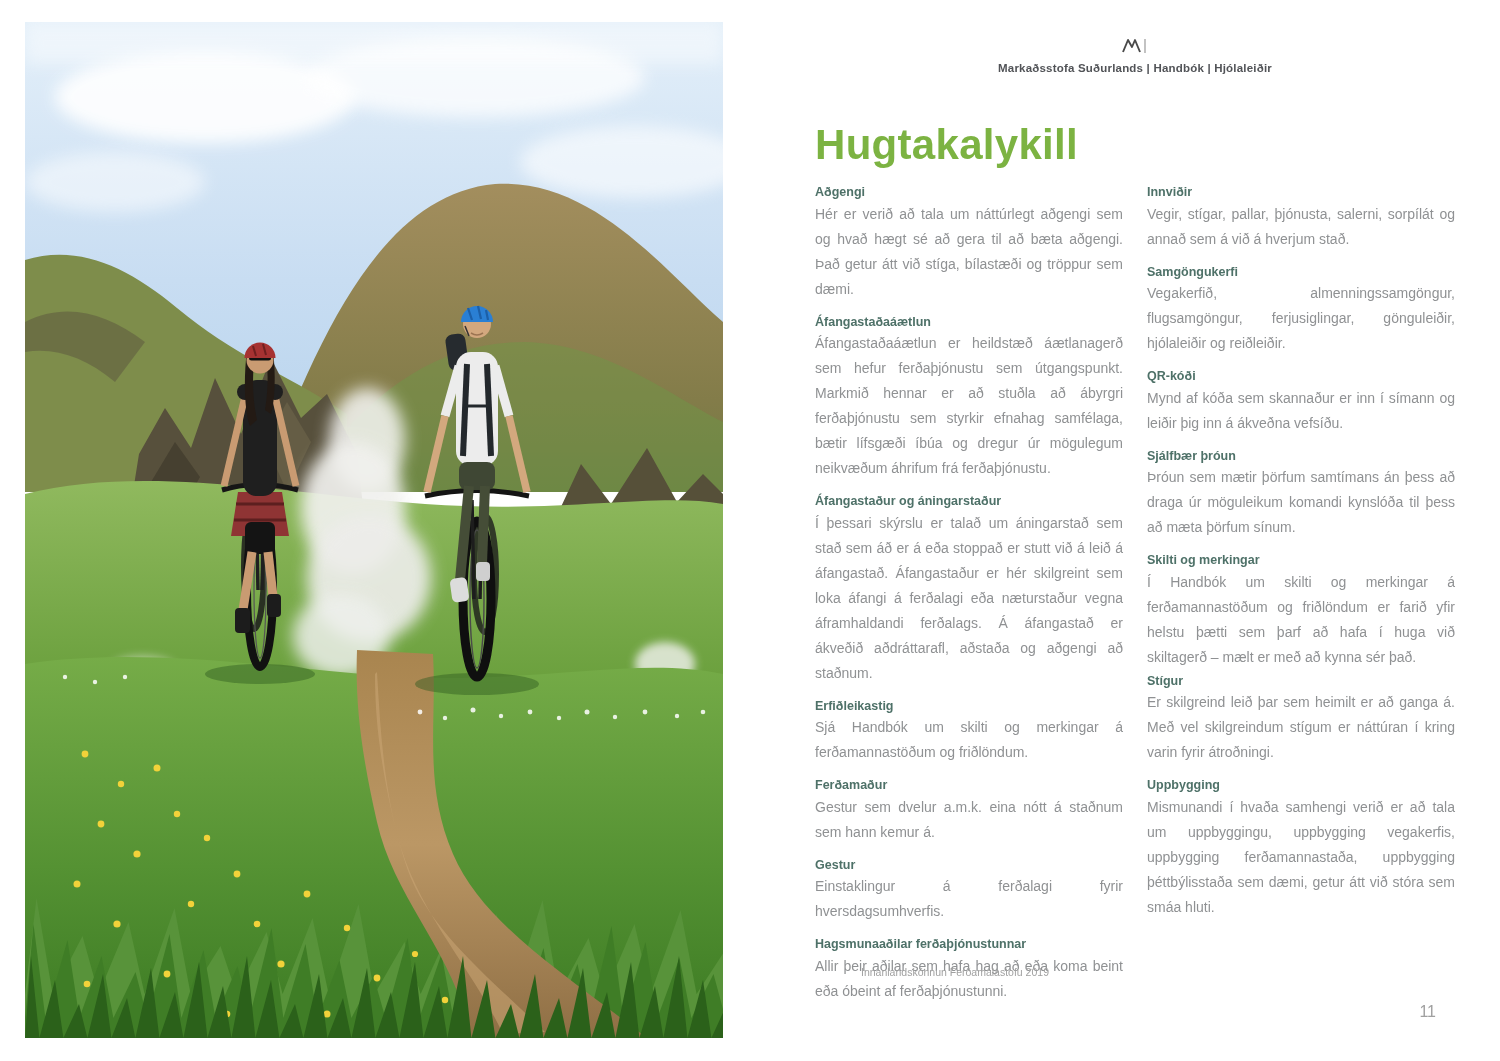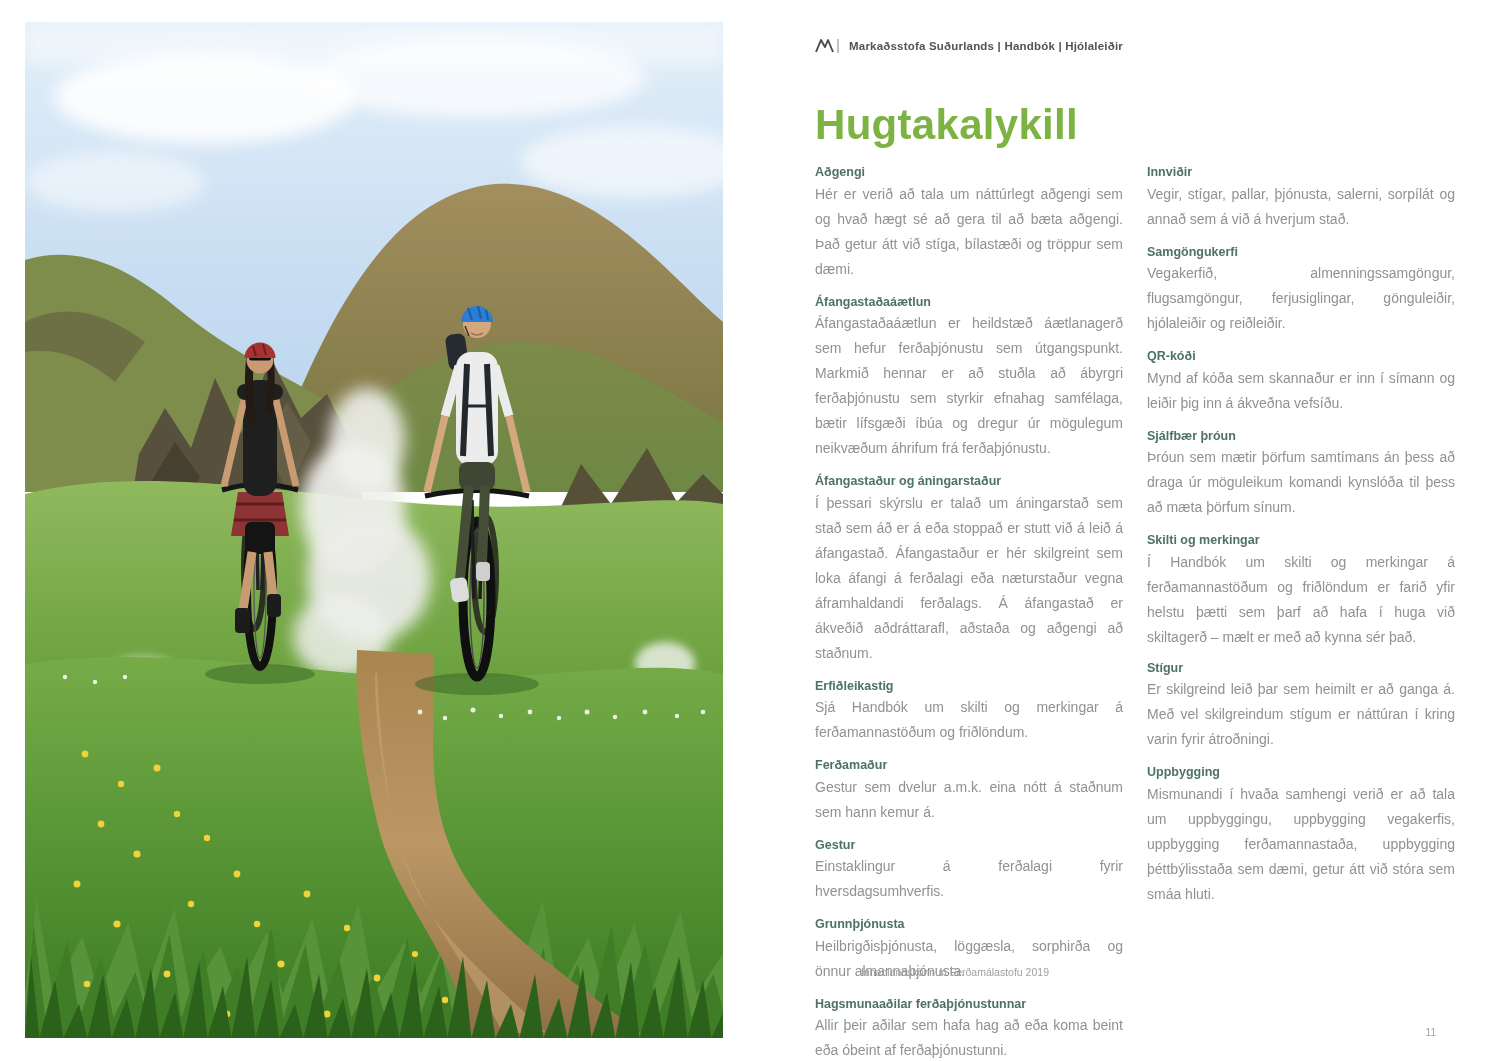--- a/index.html
+++ b/index.html
@@ -6,32 +6,32 @@
     --green:#7cb342; --term:#4e7168; --body:#8f9193; --header:#515357; --muted:#a0a0a0;
   }
   html,body{margin:0;padding:0;background:#ffffff;}
   body{width:1500px;height:1061px;position:relative;font-family:"Liberation Sans",sans-serif;overflow:hidden;}
   .page{position:absolute;inset:0;background:#fff;}
 
   .photo{position:absolute;left:25px;top:22px;width:698px;height:1016px;overflow:hidden;}
   .photo svg{display:block;width:698px;height:1016px;}
 
   .content{position:absolute;left:815px;top:38px;width:640px;}
-  .header{display:flex;align-items:center;gap:8px;color:var(--header);font-weight:bold;font-size:11.5px;letter-spacing:.2px;}
+  .header{display:flex;align-items:center;gap:8px;color:var(--header);font-weight:bold;font-size:11.5px;letter-spacing:.2px;flex-direction:column;}
   .logo{display:inline-flex;align-items:center;}
   .title{color:var(--green);font-size:42px;font-weight:bold;letter-spacing:.3px;margin:49px 0 0 0;line-height:1.05;}
   .cols{display:flex;gap:24px;margin-top:17px;justify-content:space-between;}
   .col{flex:1;min-width:0;}
   .entry{margin-bottom:12px;}
   .term{color:var(--term);font-weight:bold;font-size:12.5px;line-height:17.5px;}
   .definition{color:var(--body);font-size:14px;line-height:25px;text-align:justify;}
-  #col-right .entry:nth-child(5){margin-bottom:10px;}
+  #col-right .entry:nth-child(5){margin-bottom:3px;}
 
   .source{position:absolute;left:861px;top:966px;font-size:10.5px;color:var(--muted);}
-  .pagenum{position:absolute;right:64px;top:1003px;font-size:10px;color:var(--muted);margin-top:24px;}
+  .pagenum{position:absolute;right:64px;top:1003px;font-size:16px;color:var(--muted);}
 </style>
 </head>
 <body>
 
 <div class="page">
 
   <div class="photo" aria-label="Two mountain bikers riding a dirt trail through a green geothermal valley">
     <svg viewBox="0 0 698 1016" xmlns="http://www.w3.org/2000/svg">
       <defs>
         <linearGradient id="skyG" x1="0" y1="0" x2="0" y2="1">
@@ -250,24 +250,20 @@
           </div>
           <div class="entry">
             <div class="term">Ferðamaður</div>
             <div class="definition">Gestur sem dvelur a.m.k. eina nótt á staðnum sem hann kemur á.</div>
           </div>
           <div class="entry">
             <div class="term">Gestur</div>
             <div class="definition">Einstaklingur á ferðalagi fyrir hversdagsumhverfis.</div>
           </div>
           <div class="entry">
-            <div class="term">Grunnþjónusta</div>
-            <div class="definition">Heilbrigðisþjónusta, löggæsla, sorphirða og önnur almannaþjónusta.</div>
-          </div>
-          <div class="entry">
             <div class="term">Hagsmunaaðilar ferðaþjónustunnar</div>
             <div class="definition">Allir þeir aðilar sem hafa hag að eða koma beint eða óbeint af ferðaþjónustunni.</div>
           </div>
         </div>
       <div class="col" id="col-right">
           <div class="entry">
             <div class="term">Innviðir</div>
             <div class="definition">Vegir, stígar, pallar, þjónusta, salerni, sorpílát og annað sem á við á hverjum stað.</div>
           </div>
           <div class="entry">

